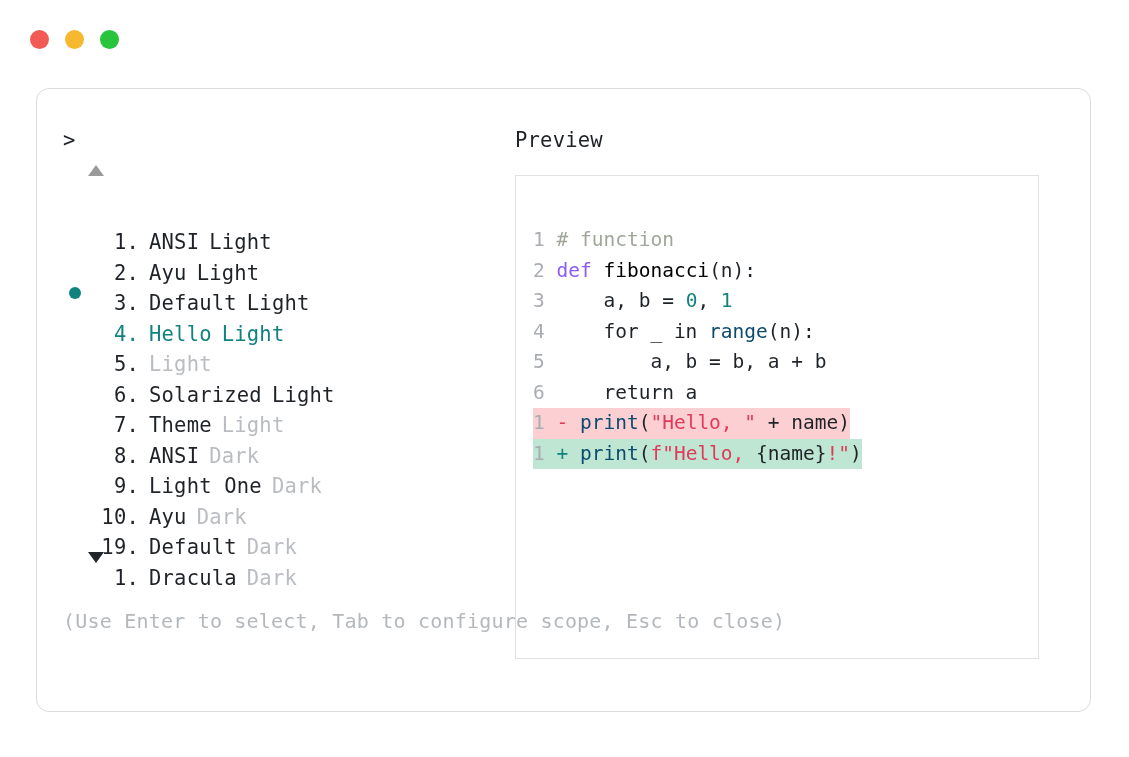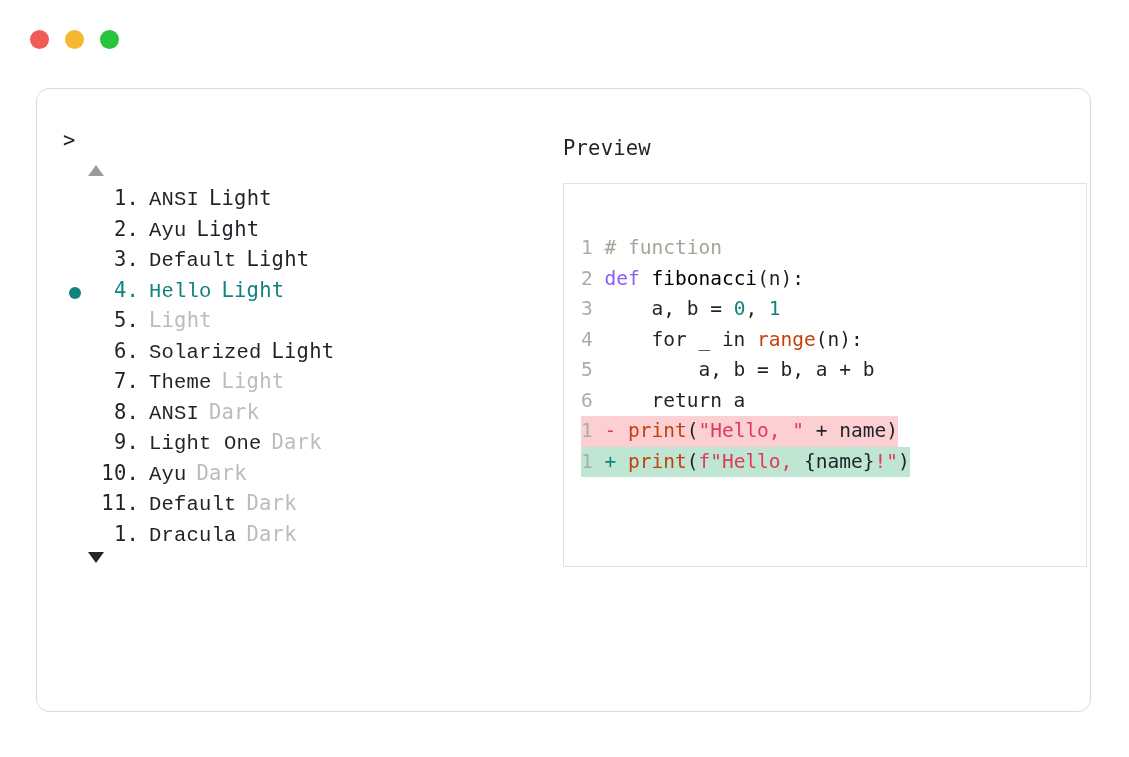--- a/index.html
+++ b/index.html
@@ -62,24 +62,23 @@
 
   .left-col {
     position: absolute;
     left: 26px;
     top: 38px;
     width: 470px;
   }
 
   .right-col {
     position: absolute;
-    left: 526px;
+    left: 478px;
     top: 38px;
     width: 535px;
-    margin-top: 8px;
   }
 
   .panel-heading {
     font-size: 20.5px;
     line-height: 26px;
     color: #1f2328;
     letter-spacing: 0.2px;
     white-space: pre;
   }
 
@@ -139,25 +138,25 @@
   }
   .row-index {
     width: 46px;
     flex: 0 0 46px;
     text-align: right;
     color: #1f2328;
   }
   .row-name {
     color: #1f2328;
     padding-left: 10px;
-    font-family: Liberation Mono, monospace;
   }
   .row-variant {
     padding-left: 10px;
     color: #1f2328;
+    margin-top: 44px;
   }
   .row-variant.muted {
     color: #b9bcc0;
   }
   .theme-row.selected .row-index,
   .theme-row.selected .row-dot,
   .theme-row.selected .row-name,
   .theme-row.selected .row-variant {
     color: #11837f;
   }
@@ -170,21 +169,21 @@
     font-size: 20px;
     letter-spacing: 0.2px;
     color: #b4b8bc;
     white-space: pre;
   }
 
   
   .preview-box {
     margin-top: 22px;
     width: 524px;
-    height: 384px;
+    height: 484px;
     box-sizing: border-box;
     border: 1.5px solid #e2e2e2;
     background: #ffffff;
     position: relative;
   }
 
   .code {
     position: absolute;
     left: 17px;
     top: 49px;
@@ -197,21 +196,21 @@
     white-space: pre;
     display: block;
   }
   .ln {
     color: #a9adb2;
   }
   .tok-comment { color: #a0a69a; }
   .tok-kw      { color: #8b5cf6; }
   .tok-fn      { color: #000000; }
   .tok-num     { color: #11837f; }
-  .tok-builtin { color: #c2410c; }
+  .tok-builtin { color: #0c4a6e; }
   .tok-plain   { color: #1f2328; }
   .tok-str     { color: #e03a5a; }
 
   .diff-block {
     position: absolute;
     left: 17px;
     top: 232px;
     font-size: 19.5px;
     line-height: 30.5px;
     white-space: pre;
@@ -252,31 +251,32 @@
             <div class="theme-row"><span class="bullet-slot"></span><span class="row-index">1.</span><span class="row-name">ANSI</span><span class="row-variant">Light</span></div>
             <div class="theme-row"><span class="bullet-slot"></span><span class="row-index">2.</span><span class="row-name">Ayu</span><span class="row-variant">Light</span></div>
             <div class="theme-row"><span class="bullet-slot"></span><span class="row-index">3.</span><span class="row-name">Default</span><span class="row-variant">Light</span></div>
             <div class="theme-row selected"><span class="bullet-slot"><span class="bullet" style="background: rgb(17, 131, 127);"></span></span><span class="row-index">4.</span><span class="row-name">Hello</span><span class="row-variant">Light</span></div>
             <div class="theme-row"><span class="bullet-slot"></span><span class="row-index">5.</span><span class="row-variant muted">Light</span></div>
             <div class="theme-row"><span class="bullet-slot"></span><span class="row-index">6.</span><span class="row-name">Solarized</span><span class="row-variant">Light</span></div>
             <div class="theme-row"><span class="bullet-slot"></span><span class="row-index">7.</span><span class="row-name">Theme</span><span class="row-variant muted">Light</span></div>
             <div class="theme-row"><span class="bullet-slot"></span><span class="row-index">8.</span><span class="row-name">ANSI</span><span class="row-variant muted">Dark</span></div>
             <div class="theme-row"><span class="bullet-slot"></span><span class="row-index">9.</span><span class="row-name">Light One</span><span class="row-variant muted">Dark</span></div>
             <div class="theme-row"><span class="bullet-slot"></span><span class="row-index">10.</span><span class="row-name">Ayu</span><span class="row-variant muted">Dark</span></div>
-            <div class="theme-row"><span class="bullet-slot"></span><span class="row-index">11.</span><span class="row-name">Default</span><span class="row-variant muted">Dark</span></div>
+            <div class="theme-row"><span class="bullet-slot"></span><span class="row-index">19.</span><span class="row-name">Default</span><span class="row-variant muted">Dark</span></div>
             <div class="theme-row"><span class="bullet-slot"></span><span class="row-index">1.</span><span class="row-name">Dracula</span><span class="row-variant muted">Dark</span></div>
           </div>
 
         <div class="scroll-arrow down" id="scroll-down"></div>
       </div>
 
       <div class="right-col">
         <div class="panel-heading">Preview</div>
         <div class="preview-box">
           <div class="code" id="code-sample"><span class="code-line"><span class="ln">1 </span><span class="tok-comment"># function</span></span><span class="code-line"><span class="ln">2 </span><span class="tok-kw">def </span><span class="tok-fn">fibonacci</span><span class="tok-plain">(n):</span></span><span class="code-line"><span class="ln">3 </span><span class="tok-plain">    a, b = </span><span class="tok-num">0</span><span class="tok-plain">, </span><span class="tok-num">1</span></span><span class="code-line"><span class="ln">4 </span><span class="tok-plain">    for _ in </span><span class="tok-builtin">range</span><span class="tok-plain">(n):</span></span><span class="code-line"><span class="ln">5 </span><span class="tok-plain">        a, b = b, a + b</span></span><span class="code-line"><span class="ln">6 </span><span class="tok-plain">    return a</span></span></div>
           <div class="diff-block" id="diff-sample"><span class="diff-line del" style="background: rgb(252, 207, 211);"><span class="diff-ln">1 </span><span class="diff-mark-del">- </span><span class="tok-builtin">print</span><span class="tok-plain">(</span><span class="tok-str">"Hello, "</span><span class="tok-plain"> + name)</span></span><span class="diff-line add" style="background: rgb(191, 230, 211);"><span class="diff-ln">1 </span><span class="diff-mark-add">+ </span><span class="tok-builtin">print</span><span class="tok-plain">(</span><span class="tok-str">f"Hello, </span><span class="tok-plain">{name}</span><span class="tok-str">!"</span><span class="tok-plain">)</span></span></div>
         </div>
       </div>
 
     </div>
 
+    <div class="footer-hint">(Use Enter to select, Tab to configure scope, Esc to close)</div>
   </div>
 </div>
 
 </body></html>

